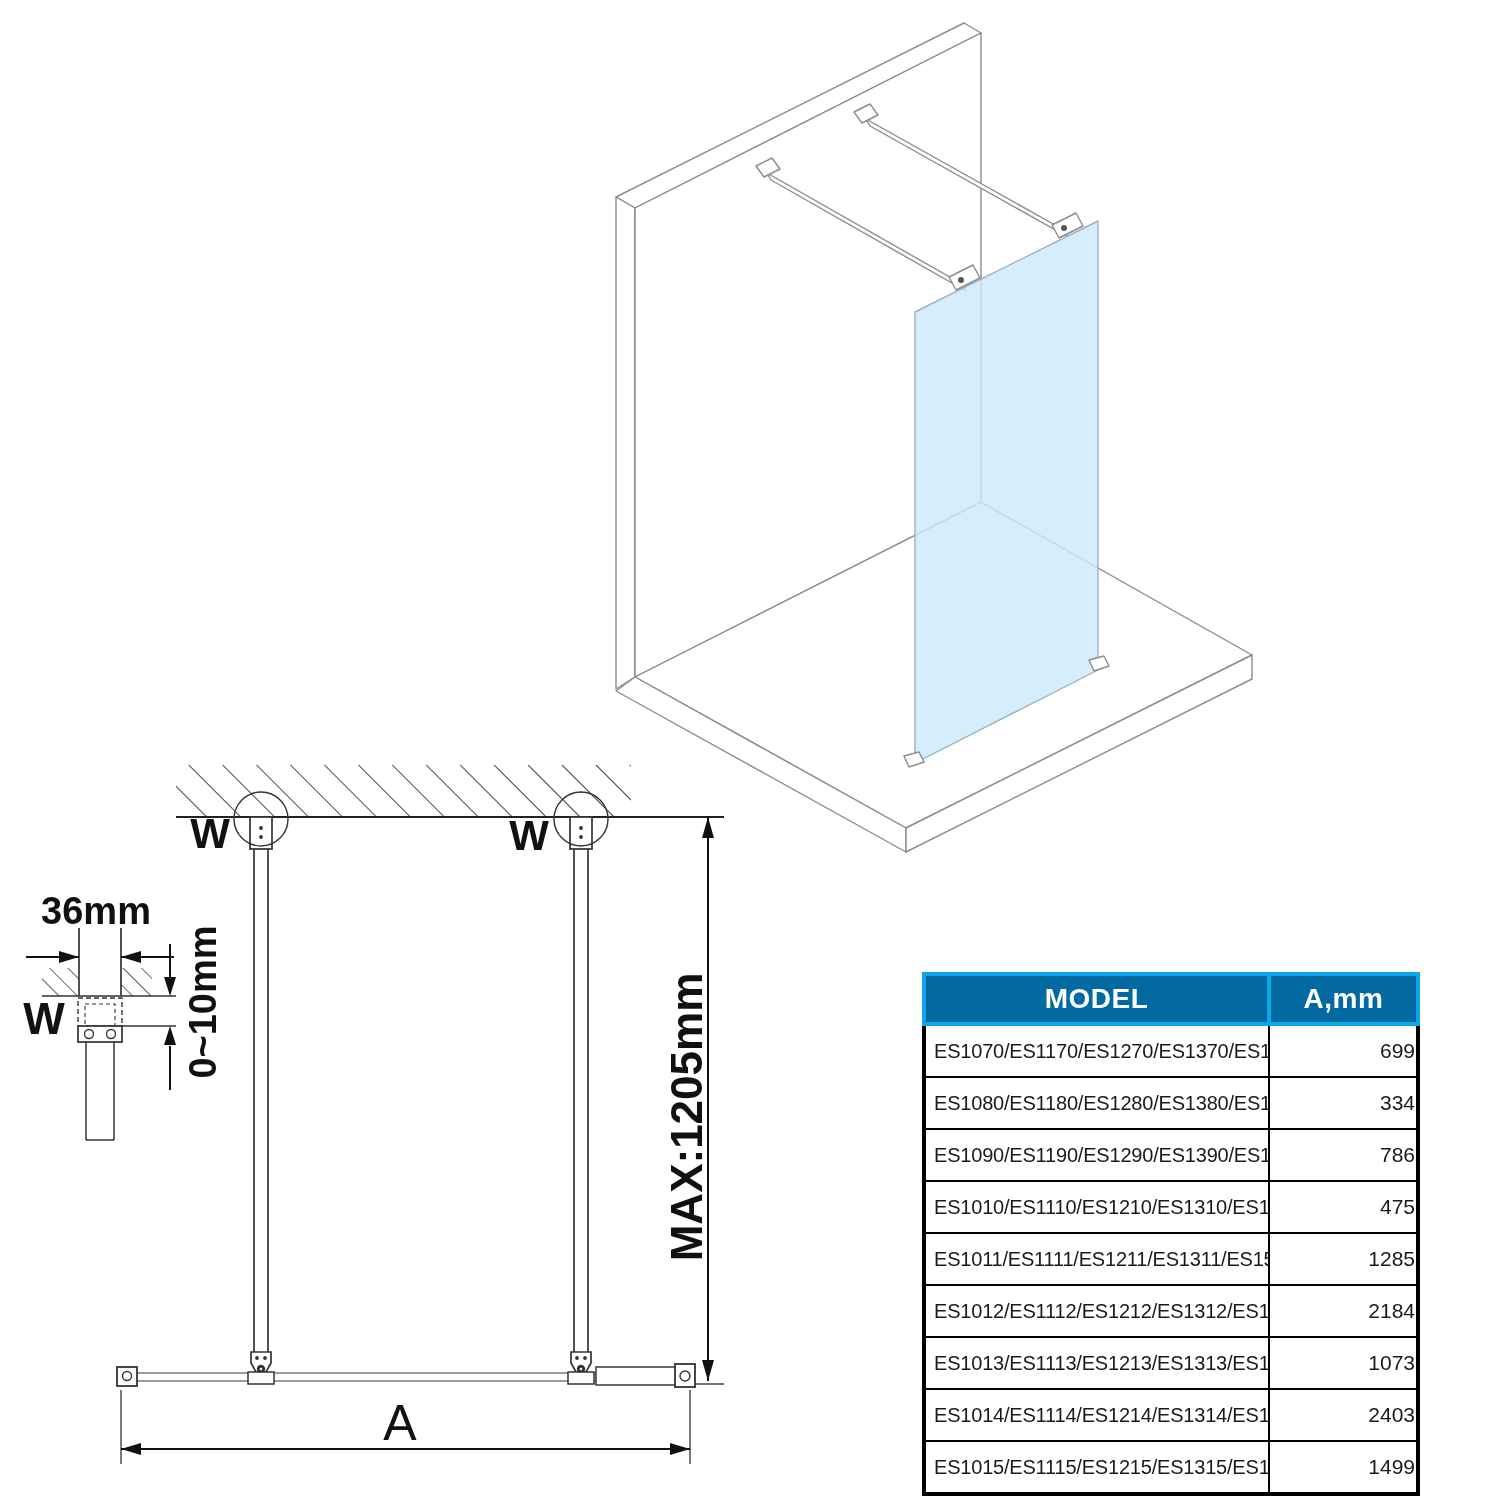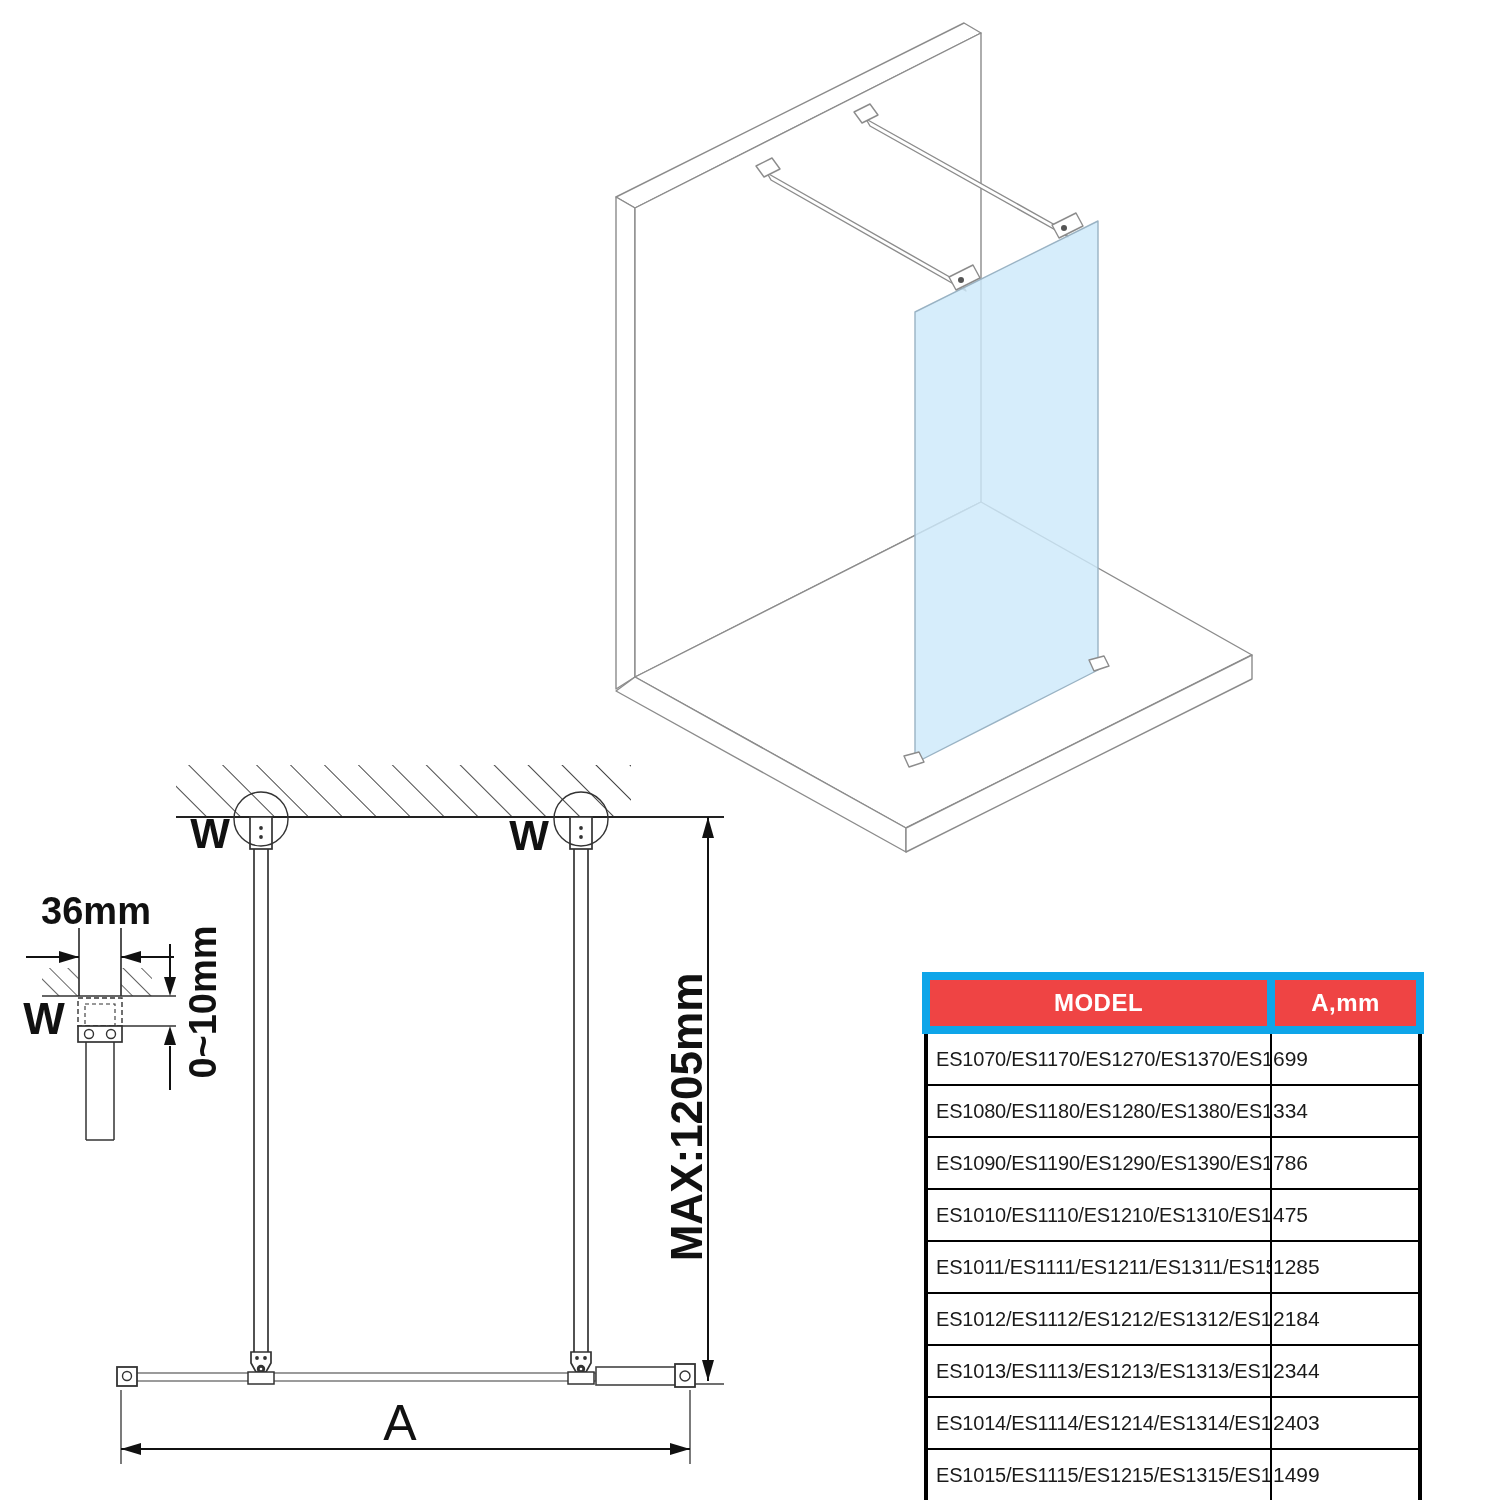--- a/index.html
+++ b/index.html
@@ -4,26 +4,26 @@
 <style>
   html,body{margin:0;padding:0;background:#fff;}
   #canvas{position:relative;width:1500px;height:1500px;background:#fff;overflow:hidden;
           font-family:"Liberation Sans",sans-serif;}
   #drawing{position:absolute;left:0;top:0;}
   .lbl{fill:#111;}
   
   #spec-table{position:absolute;left:922px;top:972px;width:494px;height:483px;
               border-collapse:collapse;table-layout:fixed;background:#fff;
               border:4px solid #000;}
-  #spec-table th{background:#ef4444;color:#fff;font-size:24px;font-weight:bold;
-                 border:8px solid #0ea5e9;height:44px;text-align:center;letter-spacing:.5px;}
+  #spec-table th{background:#0369a1;color:#fff;font-size:28px;font-weight:bold;
+                 border:4px solid #0ea5e9;height:44px;text-align:center;letter-spacing:.5px;}
   #spec-table td{border:2px solid #000;font-size:20px;color:#1a1a1a;height:48px;
                  white-space:nowrap;overflow:hidden;}
   #spec-table td.model{padding-left:8px;text-align:left;letter-spacing:-0.2px;}
-  #spec-table td.amm{text-align:left;font-size:21px;}
+  #spec-table td.amm{text-align:right;font-size:21px;}
   col.c-model{width:345px;} col.c-amm{width:149px;}
 </style>
 </head>
 <body>
 
 <div id="canvas">
 
 <svg id="drawing" width="1500" height="1500" viewBox="0 0 1500 1500">
   <defs>
     <pattern id="hatchBig" patternUnits="userSpaceOnUse" width="24" height="24" patternTransform="rotate(-45)">
@@ -184,21 +184,21 @@
     <tr>
       <td class="model">ES1011/ES1111/ES1211/ES1311/ES1511</td>
       <td class="amm">1285</td>
     </tr>
     <tr>
       <td class="model">ES1012/ES1112/ES1212/ES1312/ES1512</td>
       <td class="amm">2184</td>
     </tr>
     <tr>
       <td class="model">ES1013/ES1113/ES1213/ES1313/ES1513</td>
-      <td class="amm">2344</td>
+      <td class="amm">1073</td>
     </tr>
     <tr>
       <td class="model">ES1014/ES1114/ES1214/ES1314/ES1514</td>
       <td class="amm">2403</td>
     </tr>
     <tr>
       <td class="model">ES1015/ES1115/ES1215/ES1315/ES1515</td>
       <td class="amm">1499</td>
     </tr>
   </tbody>

